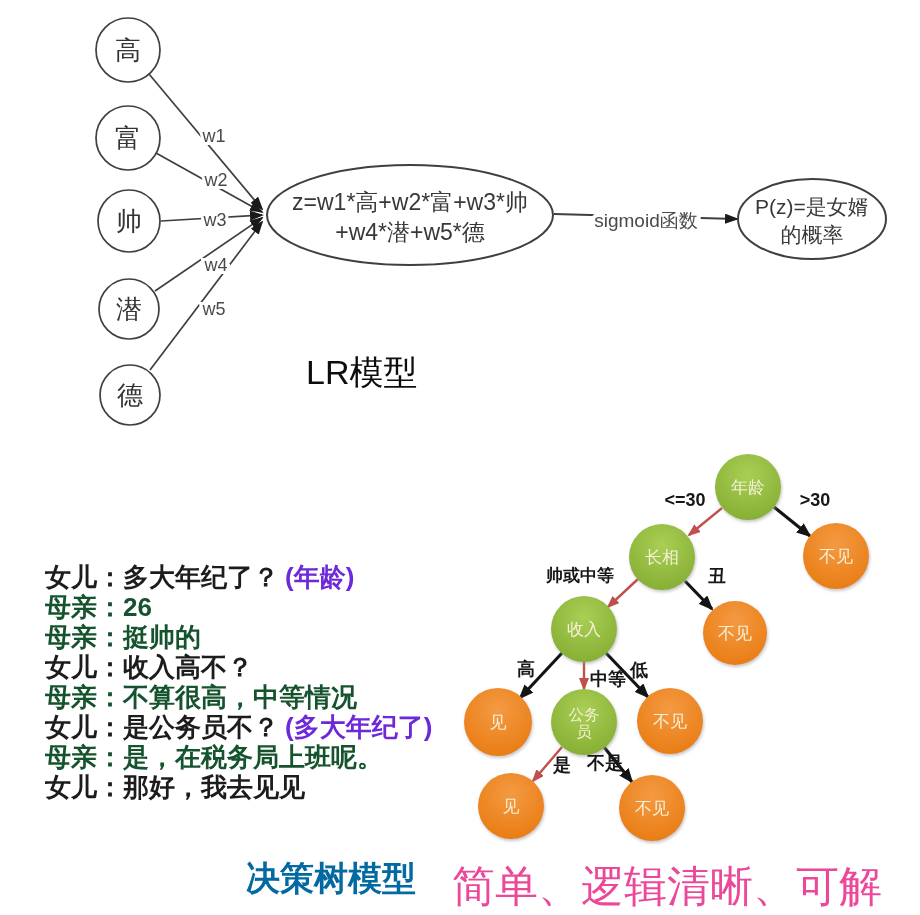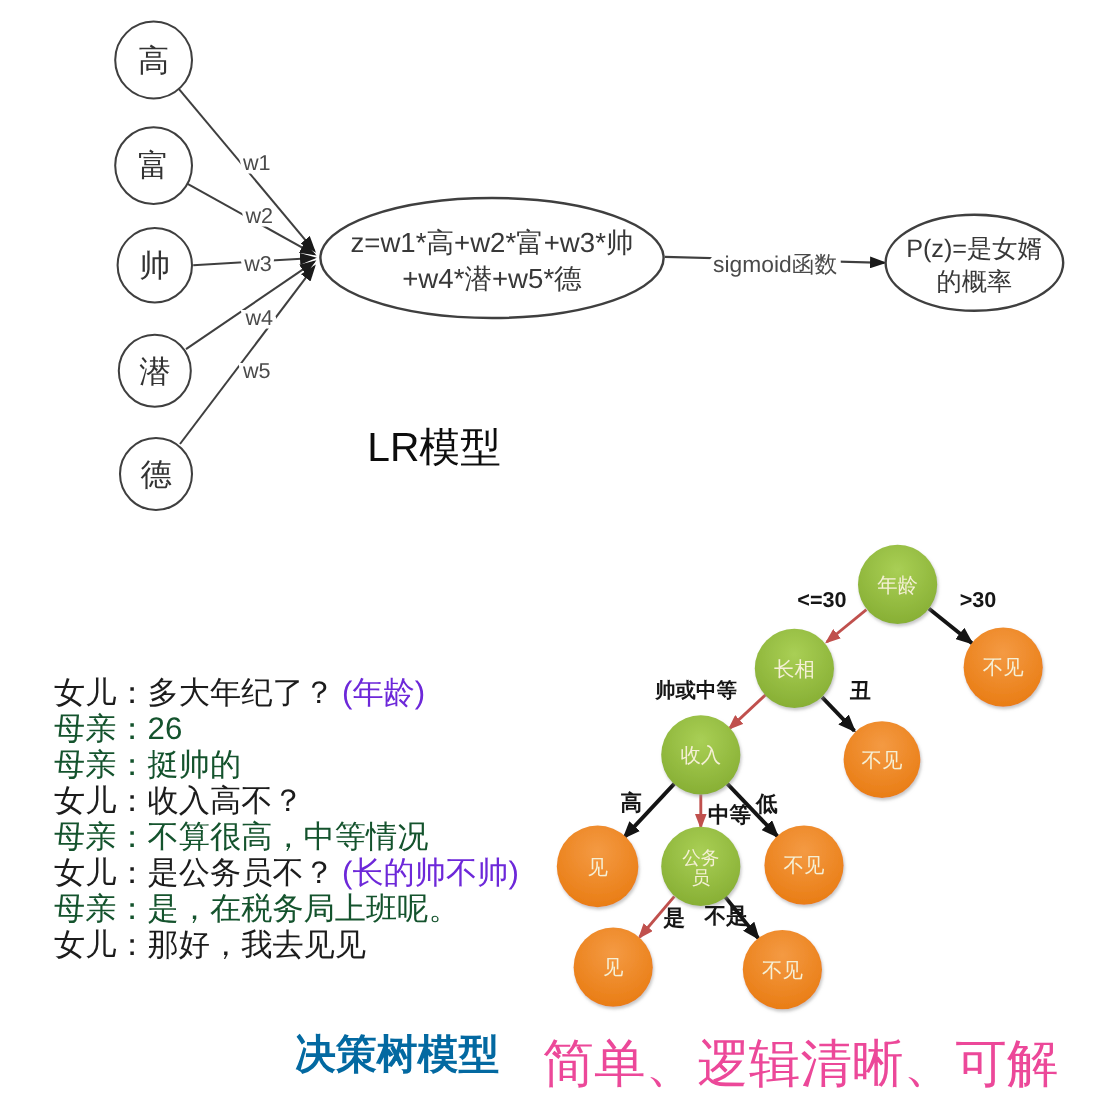--- a/index.html
+++ b/index.html
@@ -1,21 +1,21 @@
 <!DOCTYPE html>
 <html><head>
 <meta charset="utf-8">
 <style>
   html,body{margin:0;padding:0;background:#fff;}
   #page{position:relative;width:920px;height:915px;background:#fff;overflow:hidden;
         font-family:"Liberation Sans",sans-serif;}
   svg{position:absolute;left:0;top:0;}
   .lr-title{position:absolute;left:306px;top:350px;font-size:34px;font-weight:normal;color:#0d0d0d;}
   .dlg{position:absolute;left:45px;top:562px;}
-  .dline{display:flex;height:30px;align-items:center;font-size:26px;white-space:nowrap;}
+  .dline{display:flex;height:30px;align-items:center;font-size:26px;white-space:nowrap;font-weight:bold;}
   .dline .msg{min-width:240px;display:inline-block;}
   .d-black{color:#1c1c1c;}
   .d-blue{color:#14532d;}
   .annot{color:#6d28d9;}
   .tree-title{position:absolute;left:246px;top:856px;font-size:34px;font-weight:bold;color:#0369a1;}
   .tree-caption{position:absolute;left:452px;top:858px;font-size:43px;color:#ec4899;}
   .node-label{fill:#f5f0d6;text-anchor:middle;font-size:17px;font-family:"Liberation Sans",sans-serif;}
   .edge-label{fill:#161616;text-anchor:middle;font-size:18px;font-weight:600;font-family:"Liberation Sans",sans-serif;}
   .w-label{fill:#4a4a4a;font-size:18px;text-anchor:middle;paint-order:stroke;stroke:#fff;stroke-width:6px;font-family:"Liberation Sans",sans-serif;}
   .ell-text{fill:#383838;text-anchor:middle;font-size:23px;font-family:"Liberation Sans",sans-serif;}
@@ -90,21 +90,21 @@
       <span class="msg">母亲：挺帅的</span>
     </div>
     <div class="dline d-black">
       <span class="msg">女儿：收入高不？</span>
     </div>
     <div class="dline d-blue">
       <span class="msg">母亲：不算很高，中等情况</span>
     </div>
     <div class="dline d-black">
       <span class="msg">女儿：是公务员不？</span>
-      <span class="annot">(长的帅不帅)</span>
+      <span class="annot">(多大年纪了)</span>
     </div>
     <div class="dline d-blue">
       <span class="msg">母亲：是，在税务局上班呢。</span>
     </div>
     <div class="dline d-black">
       <span class="msg">女儿：那好，我去见见</span>
     </div>
   </div>
 
   <svg style="left:440px;top:430px;" width="480" height="430" viewBox="0 0 480 430">

